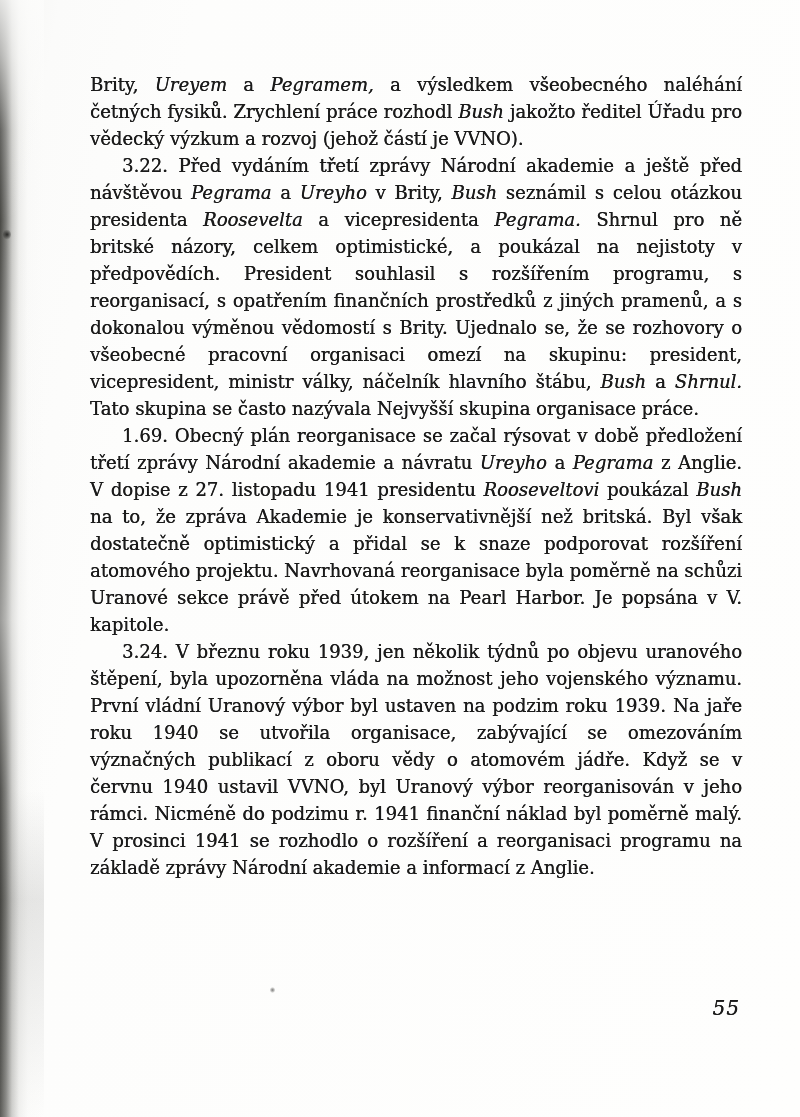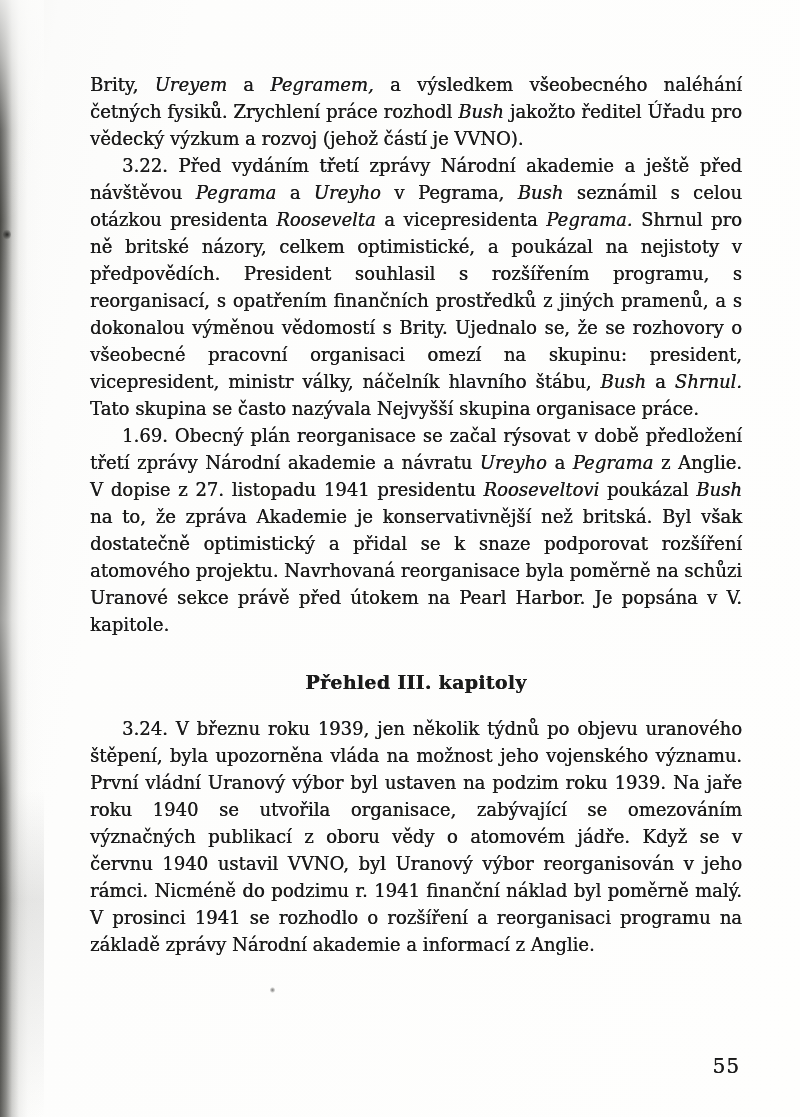--- a/index.html
+++ b/index.html
@@ -73,27 +73,28 @@
   .section-heading {
     font-size: 19px;
     font-weight: bold;
     text-align: center;
     text-indent: 0;
     letter-spacing: 0.3px;
     margin: 31px 0 19px 0;
   }
   .page-number {
     position: absolute;
-    top: 1054px;
+    top: 996px;
     left: 90px;
     width: 650px;
     text-align: right;
     font-size: 20px;
     letter-spacing: 1px;
     text-shadow: 0.3px 0 0 currentColor;
+    font-style: italic;
   }
 </style>
 </head>
 <body>
 
 <div class="page">
 
   <div class="scan-edge"></div>
   <div class="speck speck-edge"></div>
   <div class="speck speck-text"></div>
@@ -108,21 +109,21 @@
       <span>a výsledkem všeobecného naléhání četných fysiků. Zrychlení práce rozhodl</span>
       <em>Bush</em>
       <span>jakožto ředitel Úřadu pro vědecký výzkum a rozvoj (jehož částí je VVNO).</span>
     </p>
 
     <p class="para indent">
       <span>3.22. Před vydáním třetí zprávy Národní akademie a ještě před návštěvou</span>
       <em>Pegrama</em>
       <span>a</span>
       <em>Ureyho</em>
-      <span>v Pegrama,</span>
+      <span>v Brity,</span>
       <em>Bush</em>
       <span>seznámil s celou otázkou presidenta</span>
       <em>Roosevelta</em>
       <span>a vicepresidenta</span>
       <em>Pegrama.</em>
       <span>Shrnul pro ně britské názory, celkem optimistické, a poukázal na nejistoty v předpovědích. President souhlasil s rozšířením programu, s reorganisací, s opatřením finančních prostředků z jiných pramenů, a s dokonalou výměnou vědomostí s Brity. Ujednalo se, že se rozhovory o všeobecné pracovní organisaci omezí na skupinu: president, vicepresident, ministr války, náčelník hlavního štábu,</span>
       <em>Bush</em>
       <span>a</span>
       <em>Shrnul.</em>
       <span>Tato skupina se často nazývala Nejvyšší skupina organisace práce.</span>
@@ -133,21 +134,20 @@
       <em>Ureyho</em>
       <span>a</span>
       <em>Pegrama</em>
       <span>z Anglie. V dopise z 27. listopadu 1941 presidentu</span>
       <em>Rooseveltovi</em>
       <span>poukázal</span>
       <em>Bush</em>
       <span>na to, že zpráva Akademie je konservativnější než britská. Byl však dostatečně optimistický a přidal se k snaze podporovat rozšíření atomového projektu. Navrhovaná reorganisace byla poměrně na schůzi Uranové sekce právě před útokem na Pearl Harbor. Je popsána v V. kapitole.</span>
     </p>
 
-    <h2 class="section-heading">Přehled III. kapitoly</h2>
 
     <p class="para indent">
       <span>3.24. V březnu roku 1939, jen několik týdnů po objevu uranového štěpení, byla upozorněna vláda na možnost jeho vojenského významu. První vládní Uranový výbor byl ustaven na podzim roku 1939. Na jaře roku 1940 se utvořila organisace, zabývající se omezováním význačných publikací z oboru vědy o atomovém jádře. Když se v červnu 1940 ustavil VVNO, byl Uranový výbor reorganisován v jeho rámci. Nicméně do podzimu r. 1941 finanční náklad byl poměrně malý. V prosinci 1941 se rozhodlo o rozšíření a reorganisaci programu na základě zprávy Národní akademie a informací z Anglie.</span>
     </p>
 
   </main>
 
   <div class="page-number">55</div>
 
 </div>

